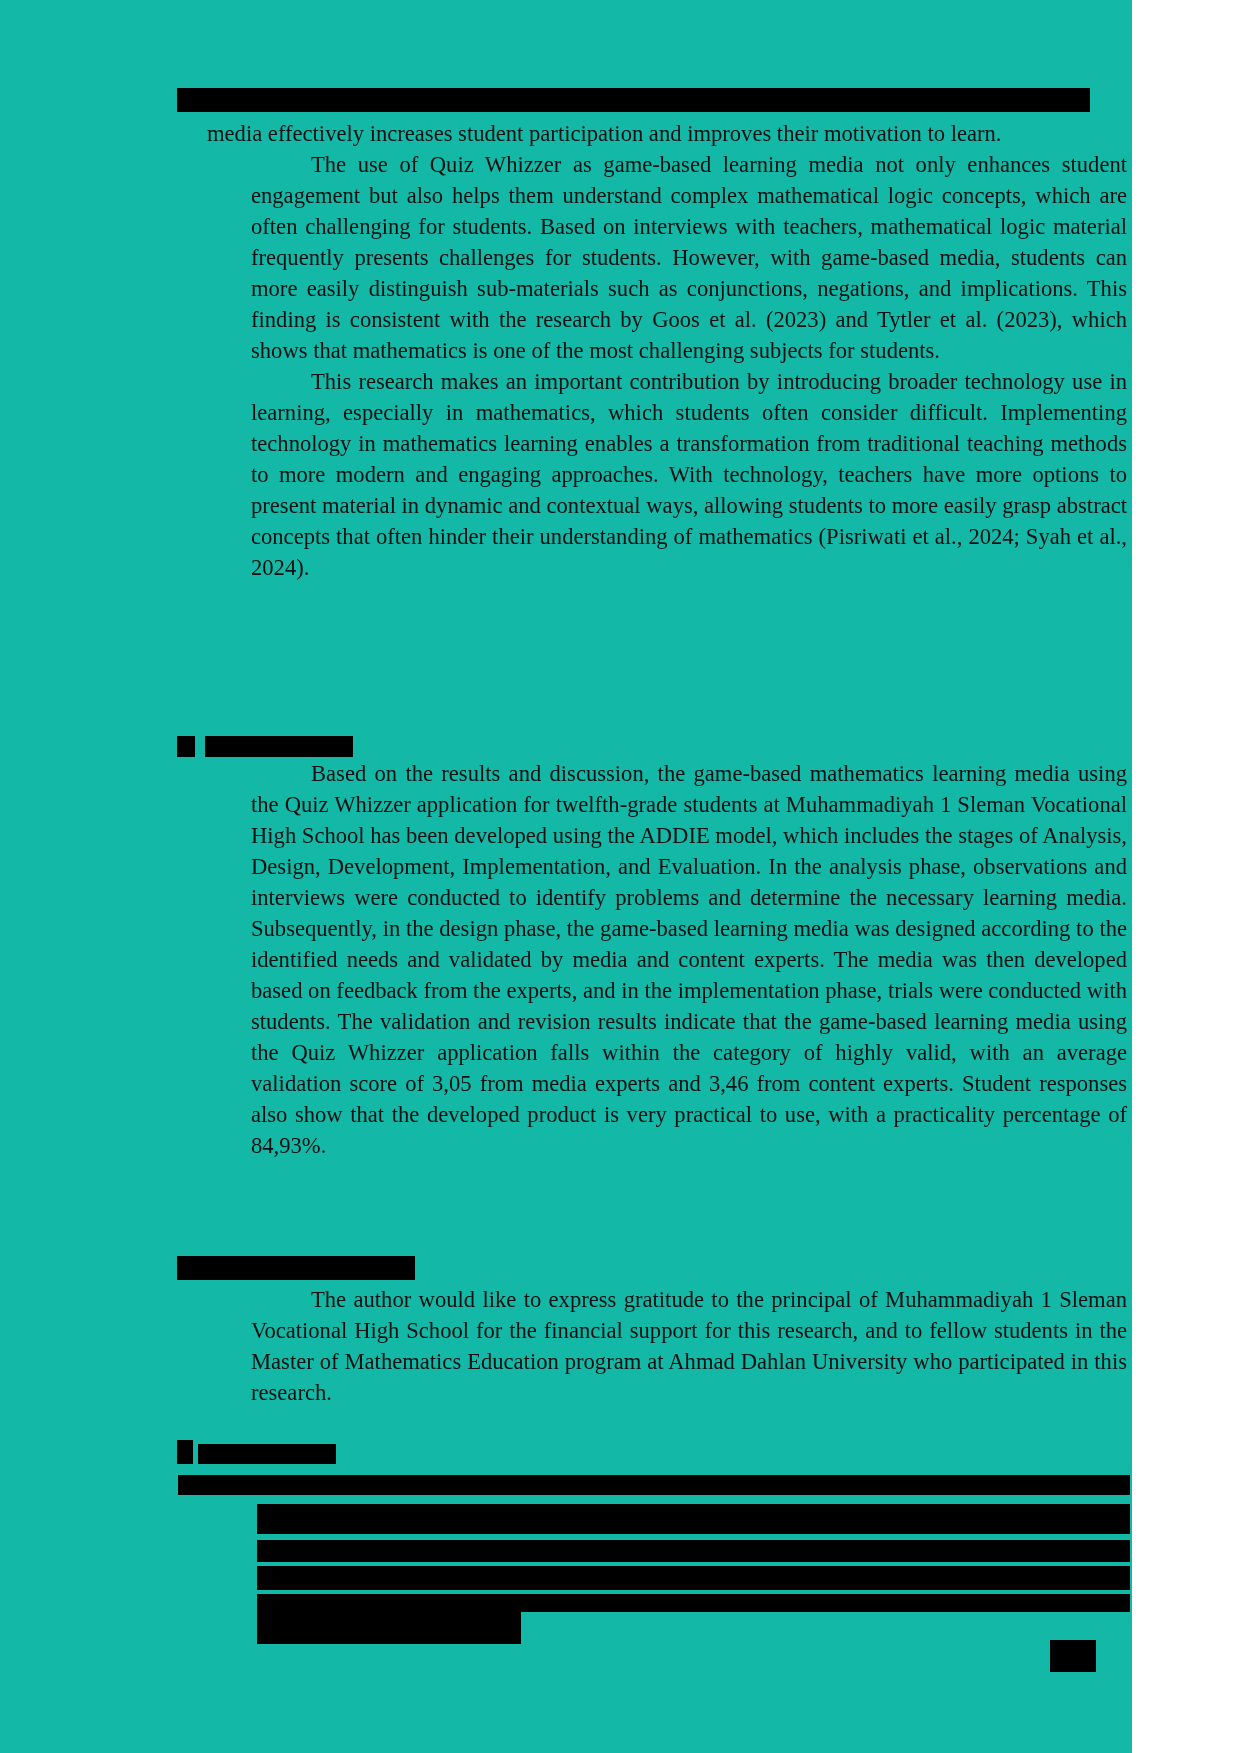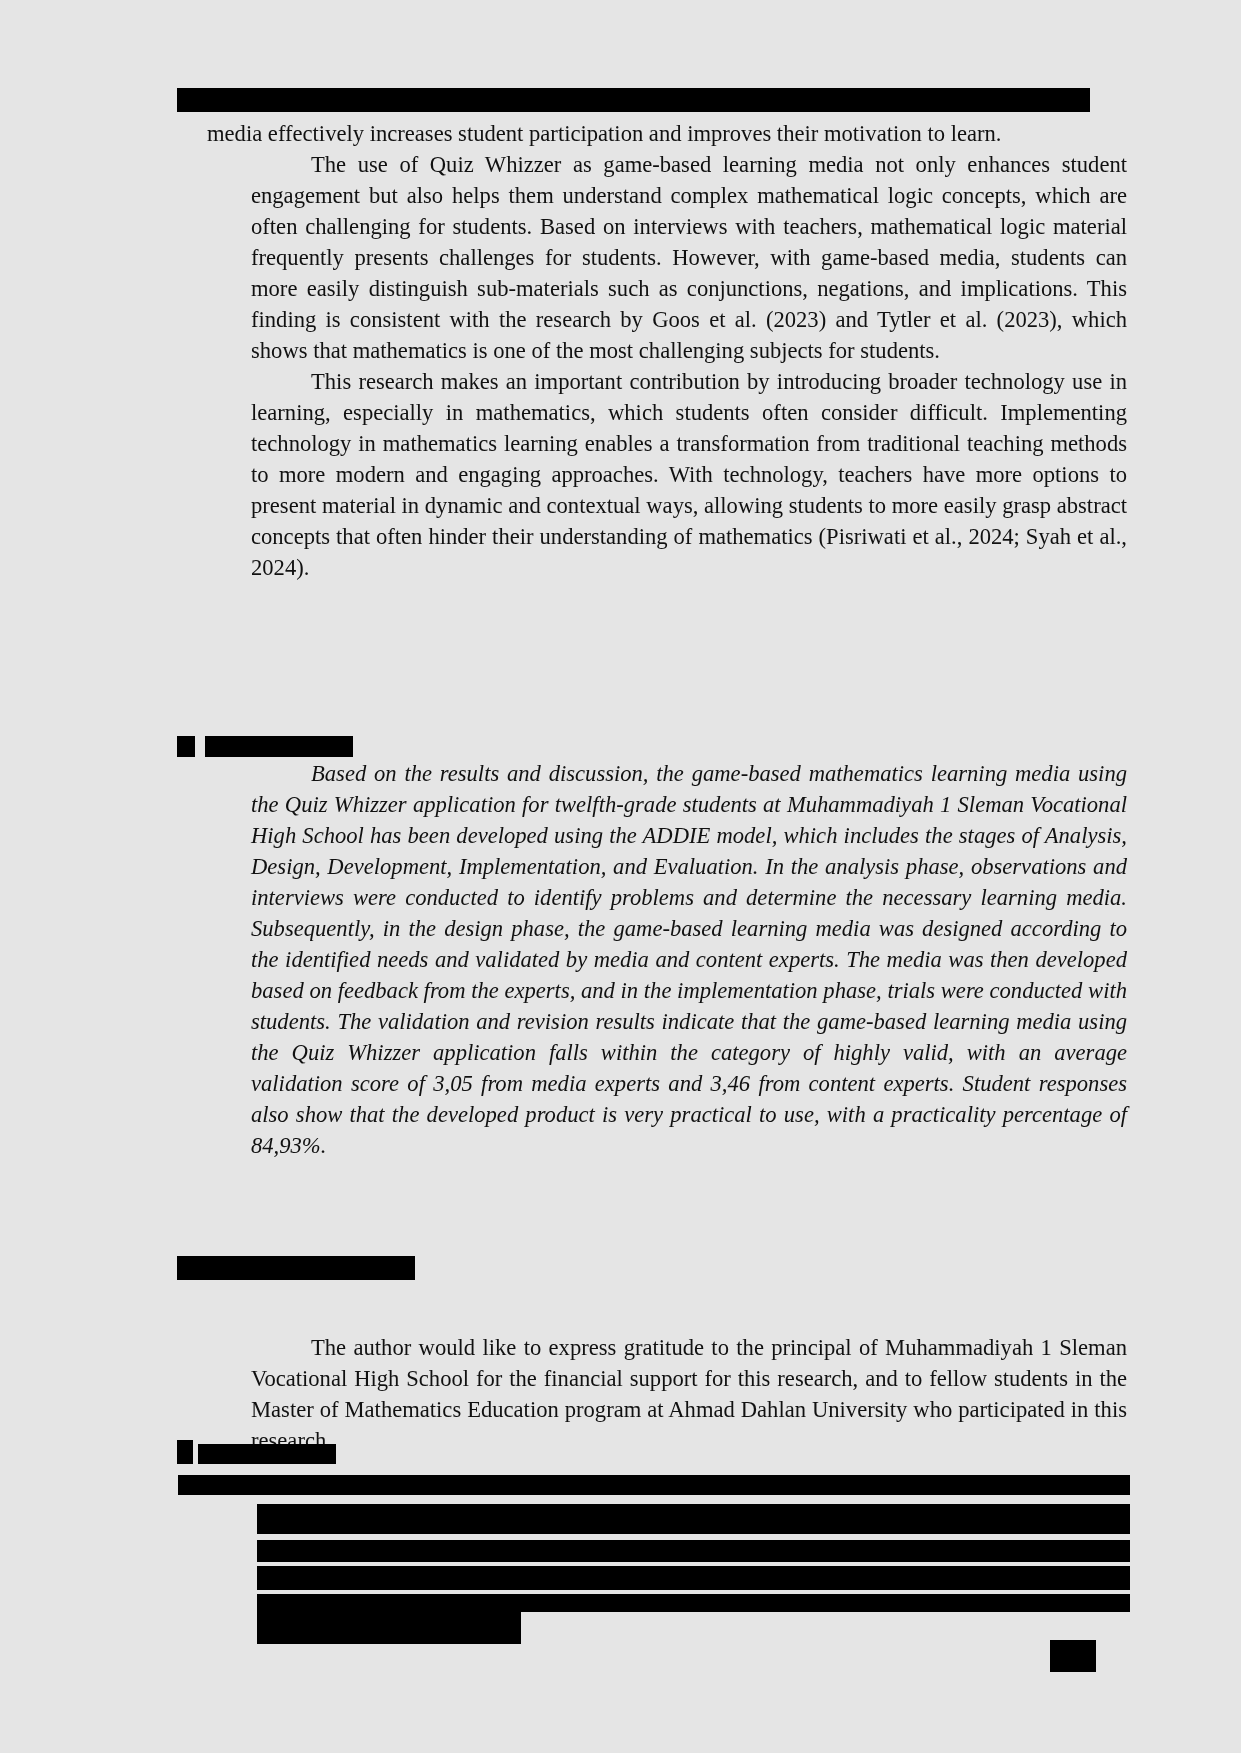--- a/index.html
+++ b/index.html
@@ -1,17 +1,17 @@
 <!DOCTYPE html>
 <html><head>
 <meta charset="utf-8">
 <style>
   html, body { margin: 0; padding: 0; background: #ffffff; }
   body { width: 1241px; height: 1753px; position: relative; overflow: hidden; }
-  .page { position: absolute; left: 0; top: 0; width: 1241px; height: 1753px; background: #e5e5e5; }
+  .page { position: absolute; left: 0; top: 0; width: 1132px; height: 1753px; background: #14b8a6; }
   .redact { position: absolute; background: #000; }
   .header-bar { left: 177px; top: 88px; width: 913px; height: 24px; }
   .body-col {
     position: absolute; left: 207px; width: 920px;
     font-family: "Liberation Serif", "DejaVu Serif", serif;
     font-size: 22.6px; line-height: 31px; color: #111;
   }
   .body-col p { margin: 0; text-align: justify; text-align-last: left; }
   .body-col p.indent { text-indent: 60px; margin-left: 44px; }
   .sec-head { height: 21px; }
@@ -27,27 +27,27 @@
 
   <div class="body-col" style="top:118px;">
     <p>media effectively increases student participation and improves their motivation to learn.</p>
     <p class="indent">The use of Quiz Whizzer as game-based learning media not only enhances student engagement but also helps them understand complex mathematical logic concepts, which are often challenging for students. Based on interviews with teachers, mathematical logic material frequently presents challenges for students. However, with game-based media, students can more easily distinguish sub-materials such as conjunctions, negations, and implications. This finding is consistent with the research by Goos et al. (2023) and Tytler et al. (2023), which shows that mathematics is one of the most challenging subjects for students.</p>
     <p class="indent">This research makes an important contribution by introducing broader technology use in learning, especially in mathematics, which students often consider difficult. Implementing technology in mathematics learning enables a transformation from traditional teaching methods to more modern and engaging approaches. With technology, teachers have more options to present material in dynamic and contextual ways, allowing students to more easily grasp abstract concepts that often hinder their understanding of mathematics (Pisriwati et al., 2024; Syah et al., 2024).</p>
   </div>
 
   <div class="redact sec-head" style="left:177px; top:736px; width:18px;"></div>
   <div class="redact sec-head" style="left:205px; top:736px; width:148px;"></div>
 
-  <div class="body-col" style="top:758px;font-style:italic;">
+  <div class="body-col" style="top:758px;">
     <p class="indent">Based on the results and discussion, the game-based mathematics learning media using the Quiz Whizzer application for twelfth-grade students at Muhammadiyah 1 Sleman Vocational High School has been developed using the ADDIE model, which includes the stages of Analysis, Design, Development, Implementation, and Evaluation. In the analysis phase, observations and interviews were conducted to identify problems and determine the necessary learning media. Subsequently, in the design phase, the game-based learning media was designed according to the identified needs and validated by media and content experts. The media was then developed based on feedback from the experts, and in the implementation phase, trials were conducted with students. The validation and revision results indicate that the game-based learning media using the Quiz Whizzer application falls within the category of highly valid, with an average validation score of 3,05 from media experts and 3,46 from content experts. Student responses also show that the developed product is very practical to use, with a practicality percentage of 84,93%.</p>
   </div>
 
   <div class="redact sec-head" style="left:177px; top:1256px; width:238px; height:24px;"></div>
 
-  <div class="body-col" style="top:1332px;">
+  <div class="body-col" style="top:1284px;">
     <p class="indent">The author would like to express gratitude to the principal of Muhammadiyah 1 Sleman Vocational High School for the financial support for this research, and to fellow students in the Master of Mathematics Education program at Ahmad Dahlan University who participated in this research.</p>
   </div>
 
   <div class="redact sec-head" style="left:177px; top:1440px; width:16px; height:24px;"></div>
   <div class="redact sec-head" style="left:182px; top:1440px; width:0px;"></div>
   <div class="redact sec-head" style="left:198px; top:1444px; width:138px; height:20px;"></div>
 
   <div class="ref-block">
     <div class="redact" style="left:178px; top:1475px; width:952px; height:20px;"></div>
     <div class="redact" style="left:207px; top:1480px; width:4px; height:2px;"></div>

